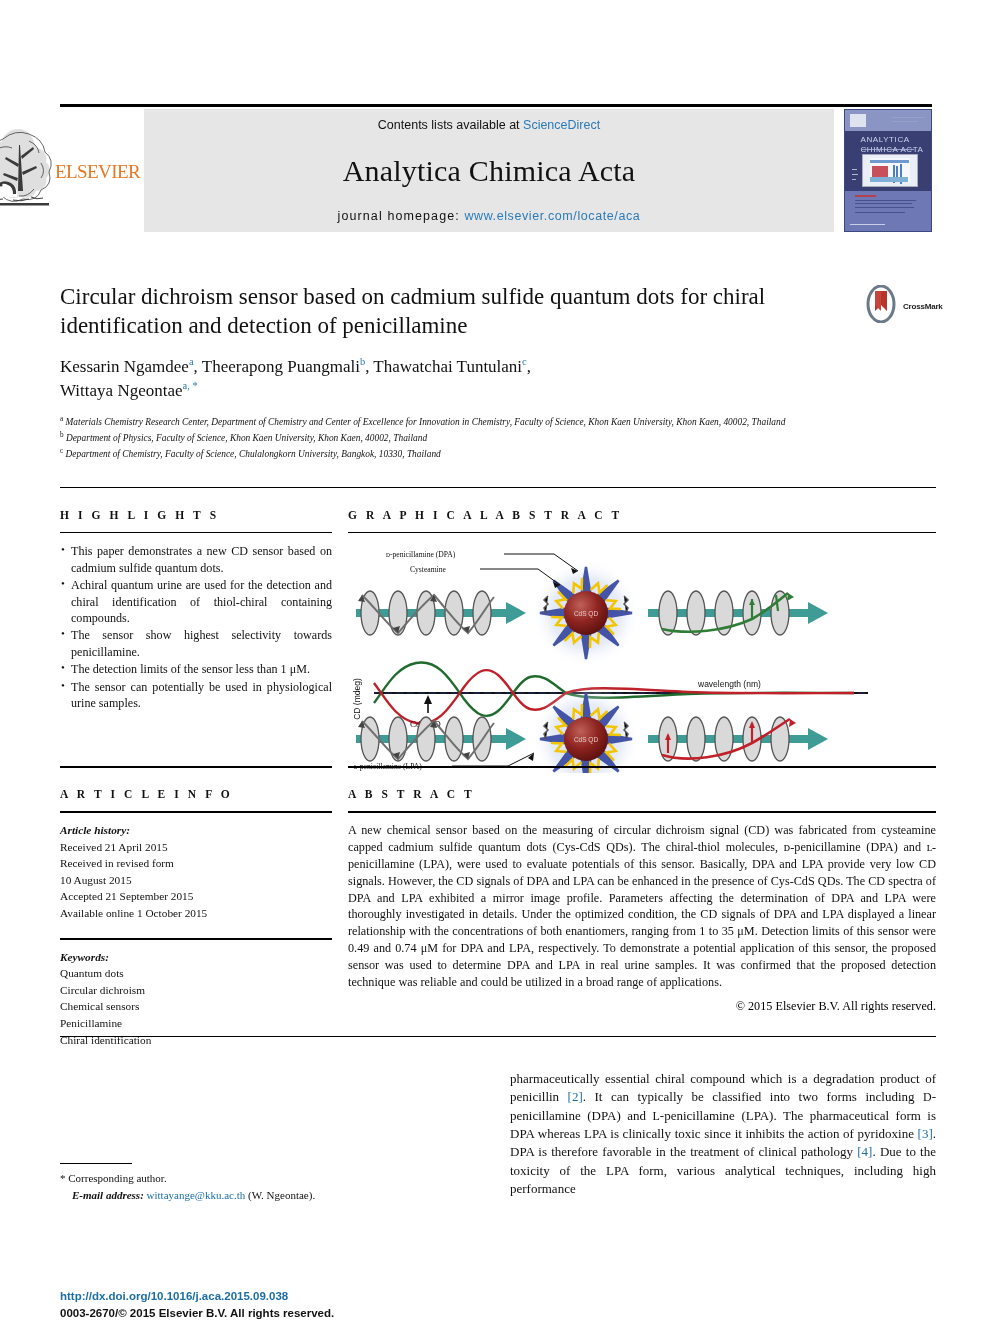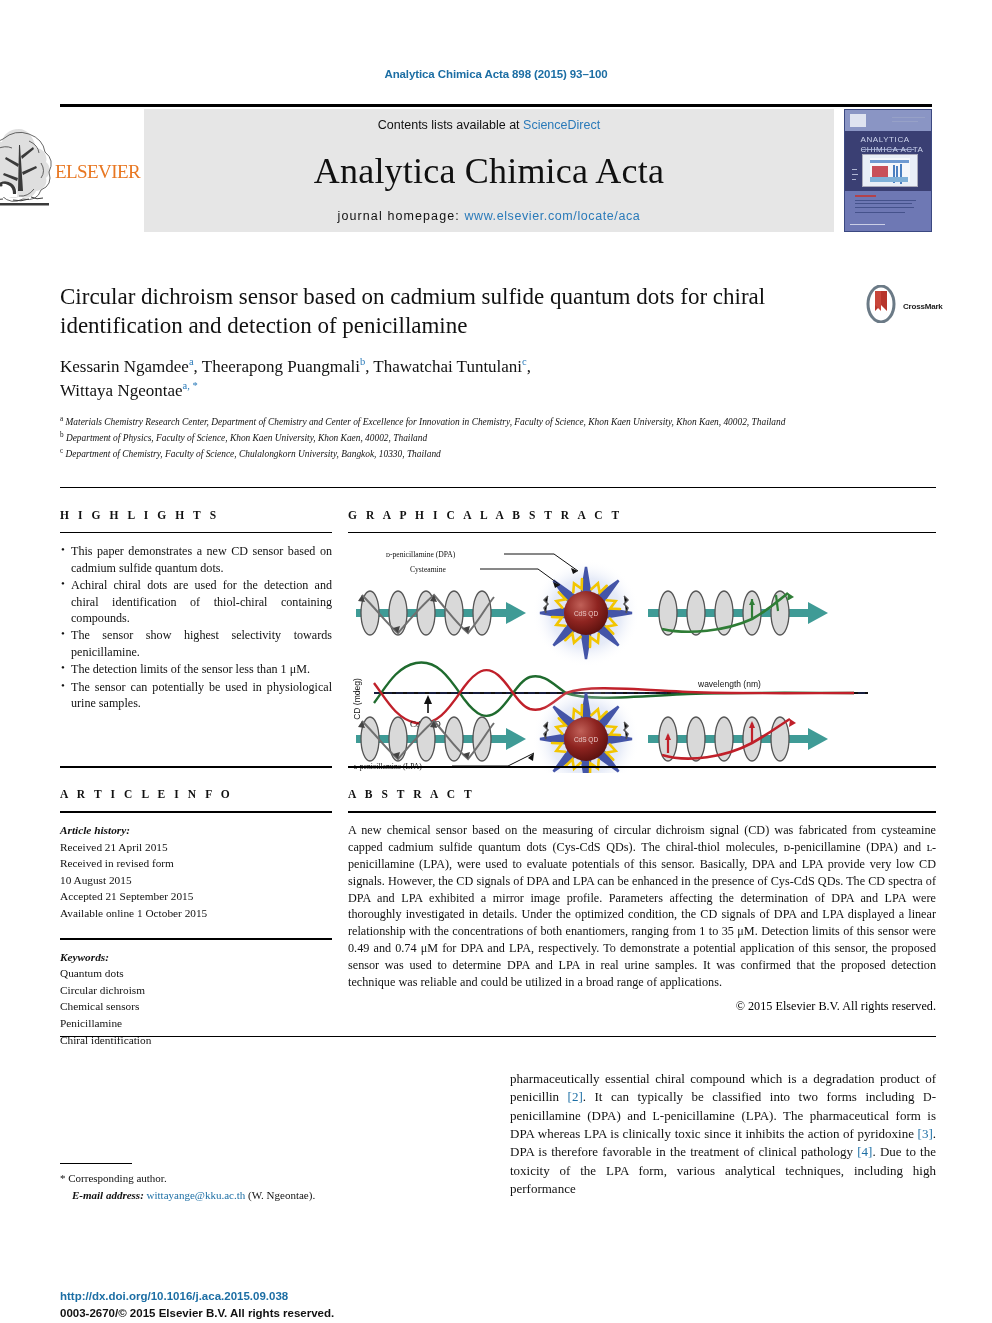--- a/index.html
+++ b/index.html
@@ -84,21 +84,21 @@
     box-sizing: border-box;
   }
   .contents-line {
     font-family: "Liberation Sans", sans-serif;
     font-size: 12.5px;
     color: #111;
   }
   .contents-line .sd { color: #2a7ab9; }
   .journal-name {
     font-family: "Liberation Serif", serif;
-    font-size: 36px;
+    font-size: 30px;
     color: #111;
     letter-spacing: 0.2px;
   }
   .homepage-line {
     font-family: "Liberation Sans", sans-serif;
     font-size: 12.5px;
     letter-spacing: 1.1px;
     color: #111;
   }
   .homepage-line .url { color: #2a7ab9; letter-spacing: 0.6px; }
@@ -297,21 +297,20 @@
     color: #111;
   }
   .footer .doi { color: #1c6ea4; font-weight: bold; }
   .footer .issn { font-weight: bold; }
 </style>
 </head>
 <body>
 
 <div class="page">
 
-  <div class="runhead">Analytica Chimica Acta 898 (2015) 93–100</div>
 
   <div class="masthead">
     <div class="masthead-rule"></div>
     <div class="masthead-body">
 
       <div class="elsevier-logo">
         <span>
           <svg class="tree-svg" width="76" height="96" viewBox="0 0 76 96" aria-hidden="true">
             <g fill="#3a3a3a">
               <path d="M40 6 C30 6 24 12 23 19 C16 18 10 23 10 30 C6 33 5 39 8 43 C5 48 7 55 13 57 C12 64 18 70 25 69 C28 75 36 77 41 73 C47 77 55 74 57 68 C64 68 69 61 67 55 C72 51 72 43 67 39 C69 32 64 25 57 25 C55 14 48 6 40 6 Z" opacity="0.16"></path>
@@ -409,21 +408,21 @@
     <span class="crossmark-label">CrossMark</span>
   </div>
 
   <div class="hline" style="left:60px; top:487px; width:876px; height:1px;"></div>
 
   <div class="col-left" style="top:509px;">
     <div class="sec-head">H I G H L I G H T S</div>
     <div class="rule-thin" style="margin-top:11px;"></div>
     <ul class="highlights" style="margin-top:10px;">
       <li>This paper demonstrates a new CD sensor based on cadmium sulfide quantum dots.</li>
-      <li>Achiral chiral dots are used for the detection and chiral identification of thiol-chiral containing compounds.</li>
+      <li>Achiral quantum urine are used for the detection and chiral identification of thiol-chiral containing compounds.</li>
       <li>The sensor show highest selectivity towards penicillamine.</li>
       <li>The detection limits of the sensor less than 1 μM.</li>
       <li>The sensor can potentially be used in physiological urine samples.</li>
     </ul>
   </div>
   <div class="hline" style="left:60px; top:766px; width:272px; height:2px;"></div>
 
   <div class="col-left" style="top:788px;">
     <div class="sec-head">A R T I C L E   I N F O</div>
     <div class="rule-med" style="margin-top:11px;"></div>

